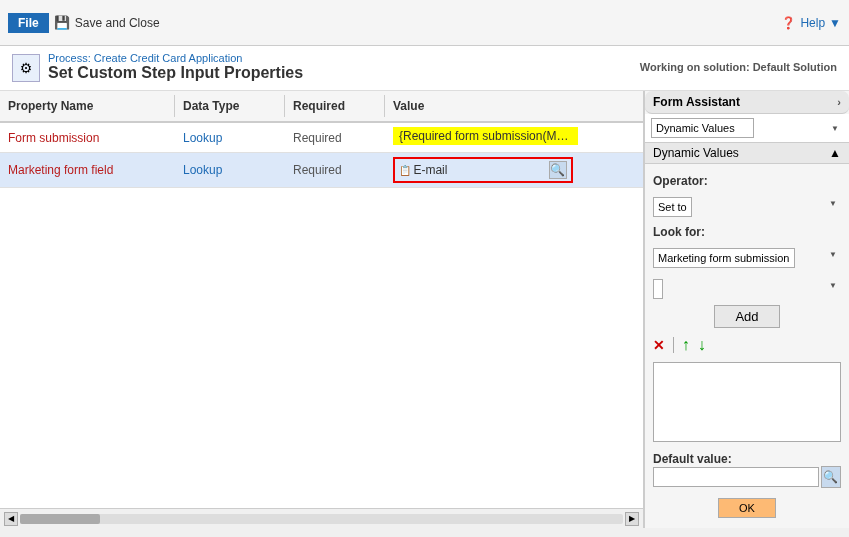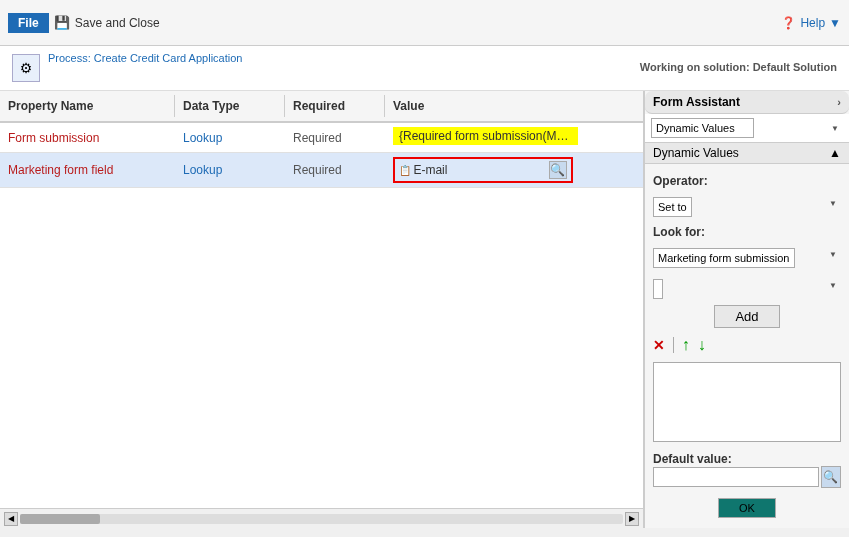--- a/index.html
+++ b/index.html
@@ -140,21 +140,21 @@
     .fa-default-label { font-size: 12px; font-weight: bold; color: #333; margin-top: 4px; }
     .fa-default-input-row { display: flex; align-items: center; gap: 2px; }
     .fa-default-input {
       flex: 1; border: 1px solid #aaa; padding: 3px 4px; font-size: 11px; background: white;
     }
     .fa-lookup-btn {
       width: 20px; height: 22px; background: #c8daee; border: 1px solid #aaa;
       display: flex; align-items: center; justify-content: center; cursor: pointer; font-size: 10px;
     }
     .fa-ok-btn {
-      background: #0f766e; border: 1px solid #aaa; padding: 3px 20px;
+      background: #fdba74; border: 1px solid #aaa; padding: 3px 20px;
       font-size: 11px; cursor: pointer; display: block; margin: 4px auto 2px;
     }
 
     .bottom-scroll { height: 20px; background: #f0f0f0; border-top: 1px solid #ccc; display: flex; align-items: center; padding: 0 4px; gap: 2px; }
     .bs-btn { width: 14px; height: 14px; background: #ddd; border: 1px solid #aaa; font-size: 8px; text-align: center; line-height: 12px; cursor: pointer; }
     .bs-track { flex: 1; height: 10px; background: #ddd; border-radius: 2px; position: relative; }
     .bs-thumb { width: 80px; height: 10px; background: #aaa; border-radius: 2px; }
   </style>
 </head>
 <body>
@@ -173,20 +173,21 @@
     <span>▼</span>
   </div>
 </div>
 
 <div class="header">
   <div class="header-icon">
     <span style="font-size:14px;">⚙</span>
   </div>
   <div class="header-text">
     <div class="header-breadcrumb">Process: Create Credit Card Application</div>
+    <div class="header-title">Set Custom Step Input Properties</div>
   </div>
   <div class="header-solution">Working on solution: Default Solution</div>
 </div>
 
 <div class="main-layout">
 
   <div class="table-area">
     <div class="table-header">
       <div class="th col-prop">Property Name</div>
       <div class="th col-type">Data Type</div>

